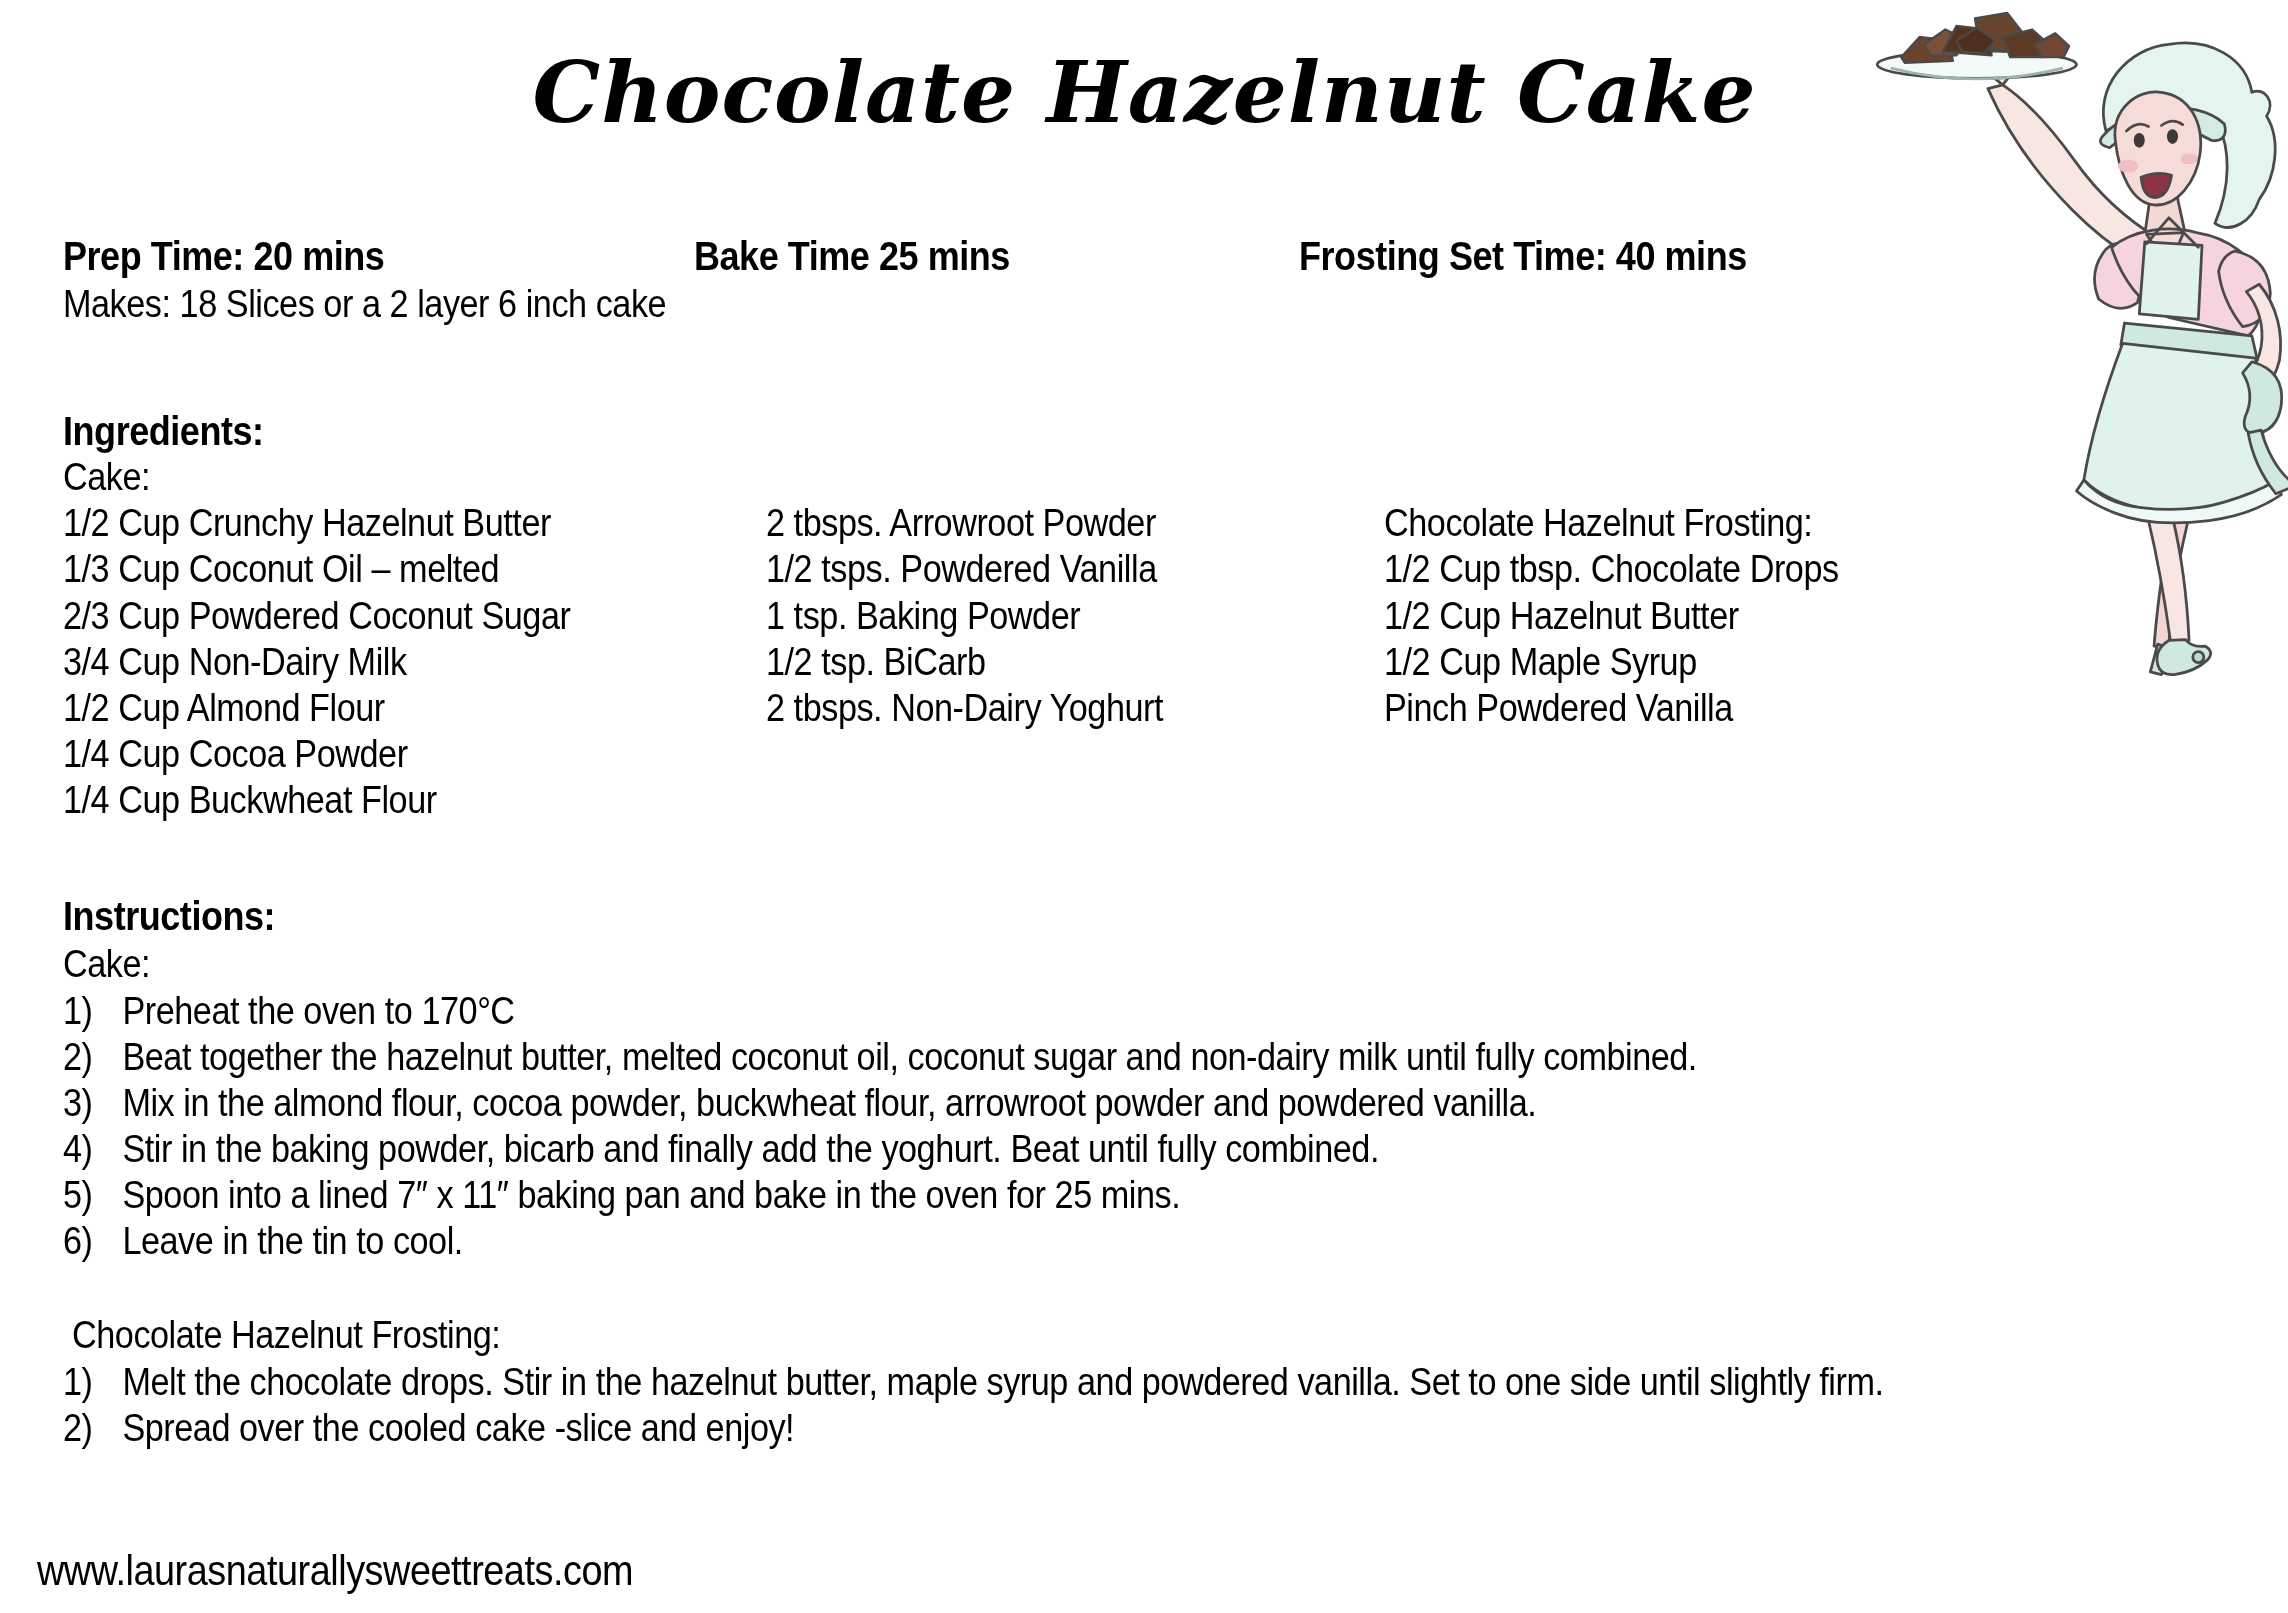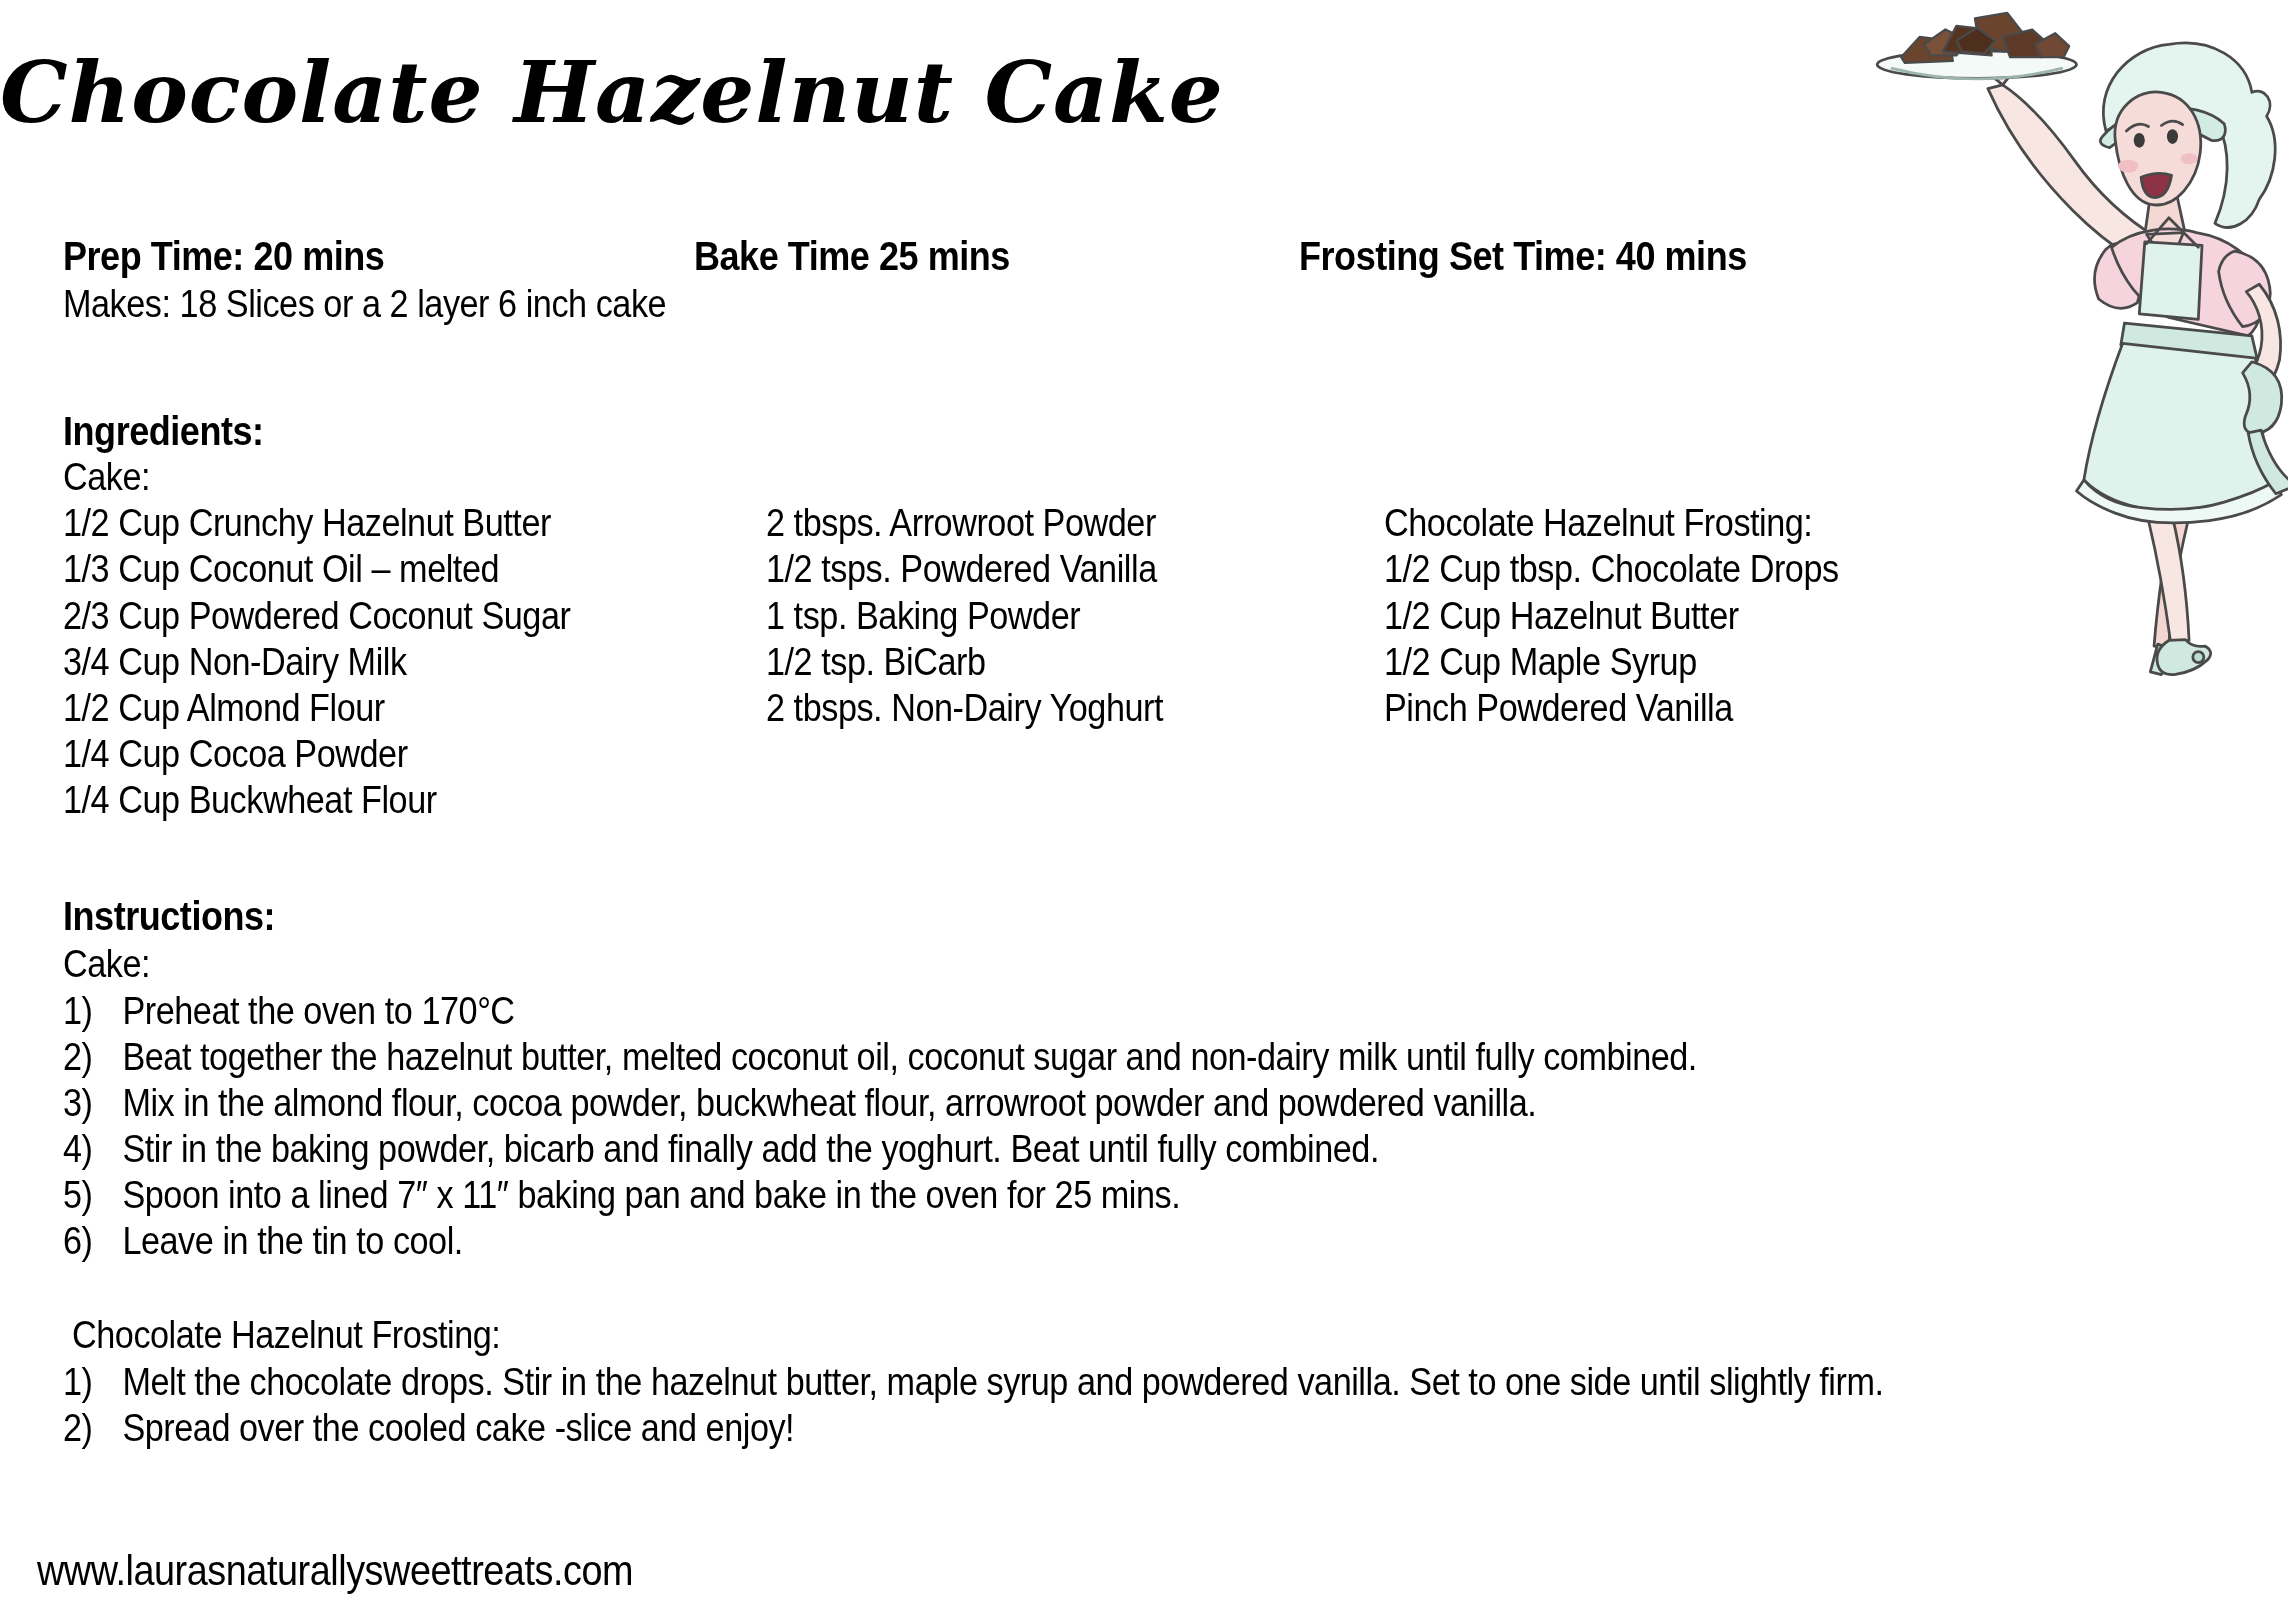--- a/index.html
+++ b/index.html
@@ -11,21 +11,21 @@
     font-family:"Liberation Sans",sans-serif;
     color:#000;
     overflow:hidden;
   }
   .abs{position:absolute;white-space:nowrap;}
   
   .cond{transform:scaleX(0.9);transform-origin:0 50%;}
   .t{font-size:38px;line-height:46px;letter-spacing:-0.5px;}
   .b{font-weight:bold;font-size:40px;}
   .title{
-    left:0;top:37px;width:2289px;text-align:left;
+    left:0;top:37px;width:2289px;text-align:center;
     font-family:"DejaVu Serif",serif;
     font-style:italic;font-weight:700;
     font-size:85px;line-height:111px;letter-spacing:0.9px;
   }
   .step .num{display:inline-block;width:66px;}
   .footer-t{font-size:42px;letter-spacing:-0.5px;}
   .illus{position:absolute;left:1864px;top:0;width:425px;height:766px;}
 </style>
 </head>
 <body>

